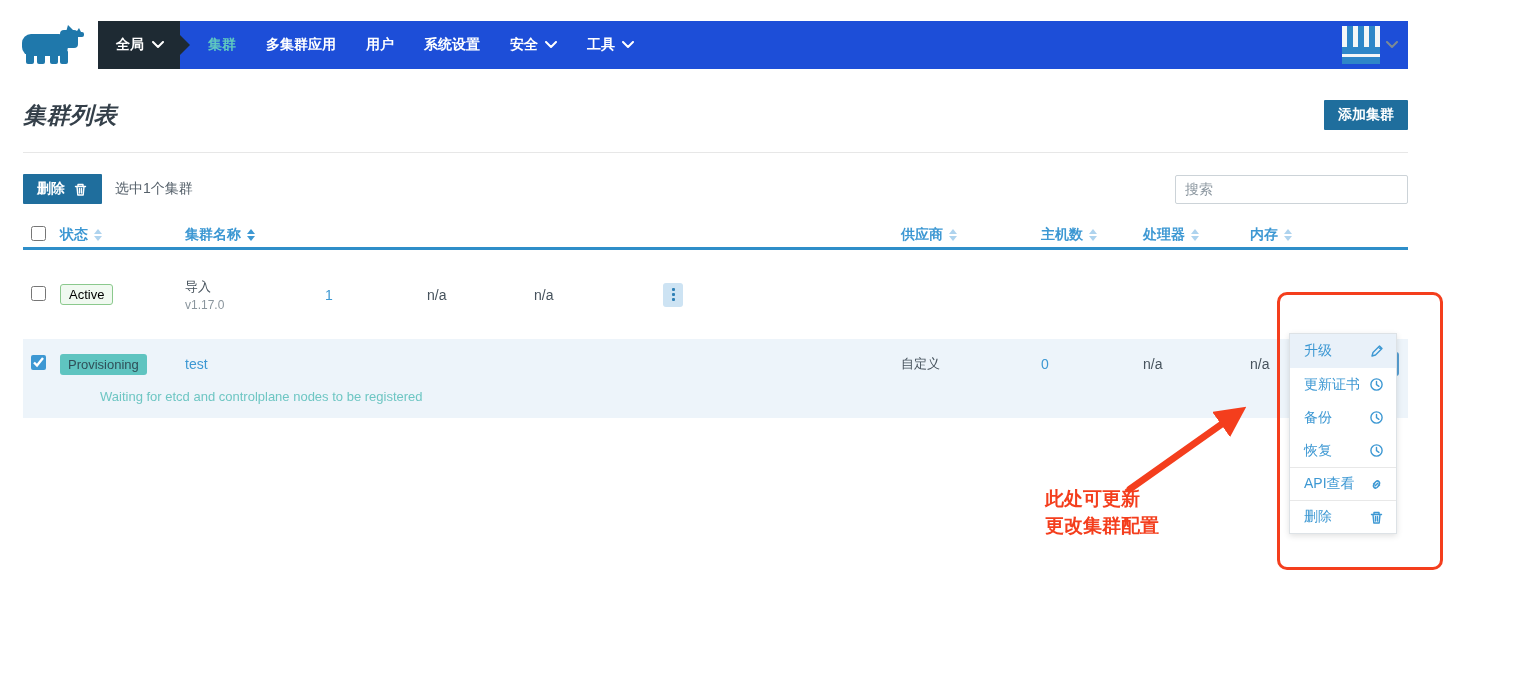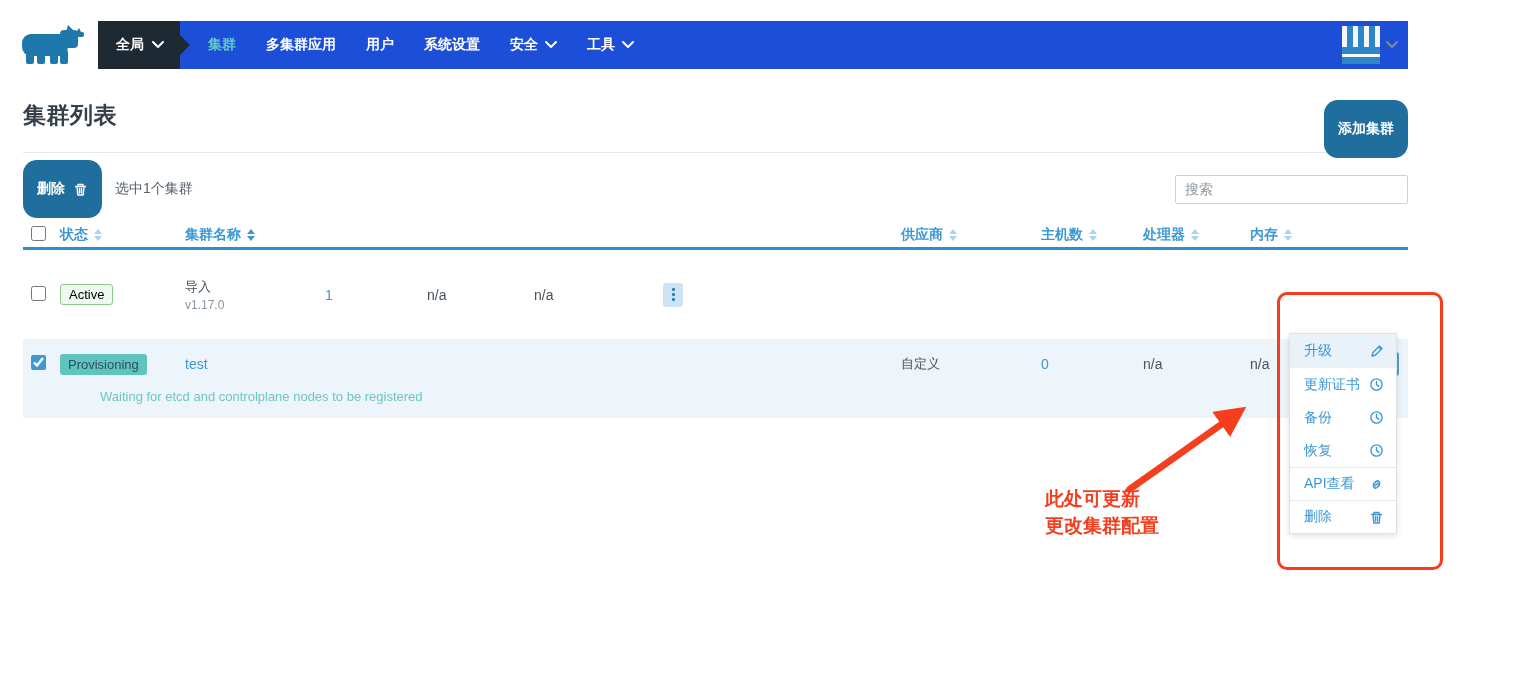--- a/index.html
+++ b/index.html
@@ -26,24 +26,24 @@
   }
   .nav-items { display:flex; align-items:center; gap:30px; padding-left:28px; flex:1; }
   .nav-item { display:flex; align-items:center; gap:7px; font-weight:700; cursor:pointer; white-space:nowrap; }
   .nav-item.active { color:#5fc8c0; }
   .nav-right { display:flex; align-items:center; gap:6px; padding-right:10px; }
   .avatar { width:38px; height:38px; display:block; }
   .chev { width:12px; height:8px; }
   
   .content { position:absolute; left:23px; top:100px; width:1385px; }
   .title-row { display:flex; justify-content:space-between; align-items:flex-start; height:52px; }
-  h1.page-title { font-size:23px; font-weight:700; color:#35404a; letter-spacing:.5px; }
+  h1.page-title { font-size:23px; font-weight:700; color:#35404a; letter-spacing:.5px;font-style:italic; }
   .btn-primary {
     background:#1f6e9d; color:#fff; border:none; font-size:14px; font-weight:700;
-    padding:20px 14px; border-radius:14px; cursor:pointer; display:inline-flex; align-items:center; gap:8px;
+    padding:6px 14px; border-radius:1px; cursor:pointer; display:inline-flex; align-items:center; gap:8px;
     font-family:inherit;
   }
   .divider { border-top:1px solid #e7e7e7; }
   .toolbar { margin-top:21px; display:flex; align-items:center; height:30px; }
   .sel-text { margin-left:13px; font-size:14px; color:#55606a; }
   .search-input {
     margin-left:auto; width:233px; height:29px; border:1px solid #ccd3d8; border-radius:2px;
     padding:0 9px; font-size:14px; color:#35404a; background:#fff; font-family:inherit;
   }
   .search-input::placeholder { color:#8d98a1; }

